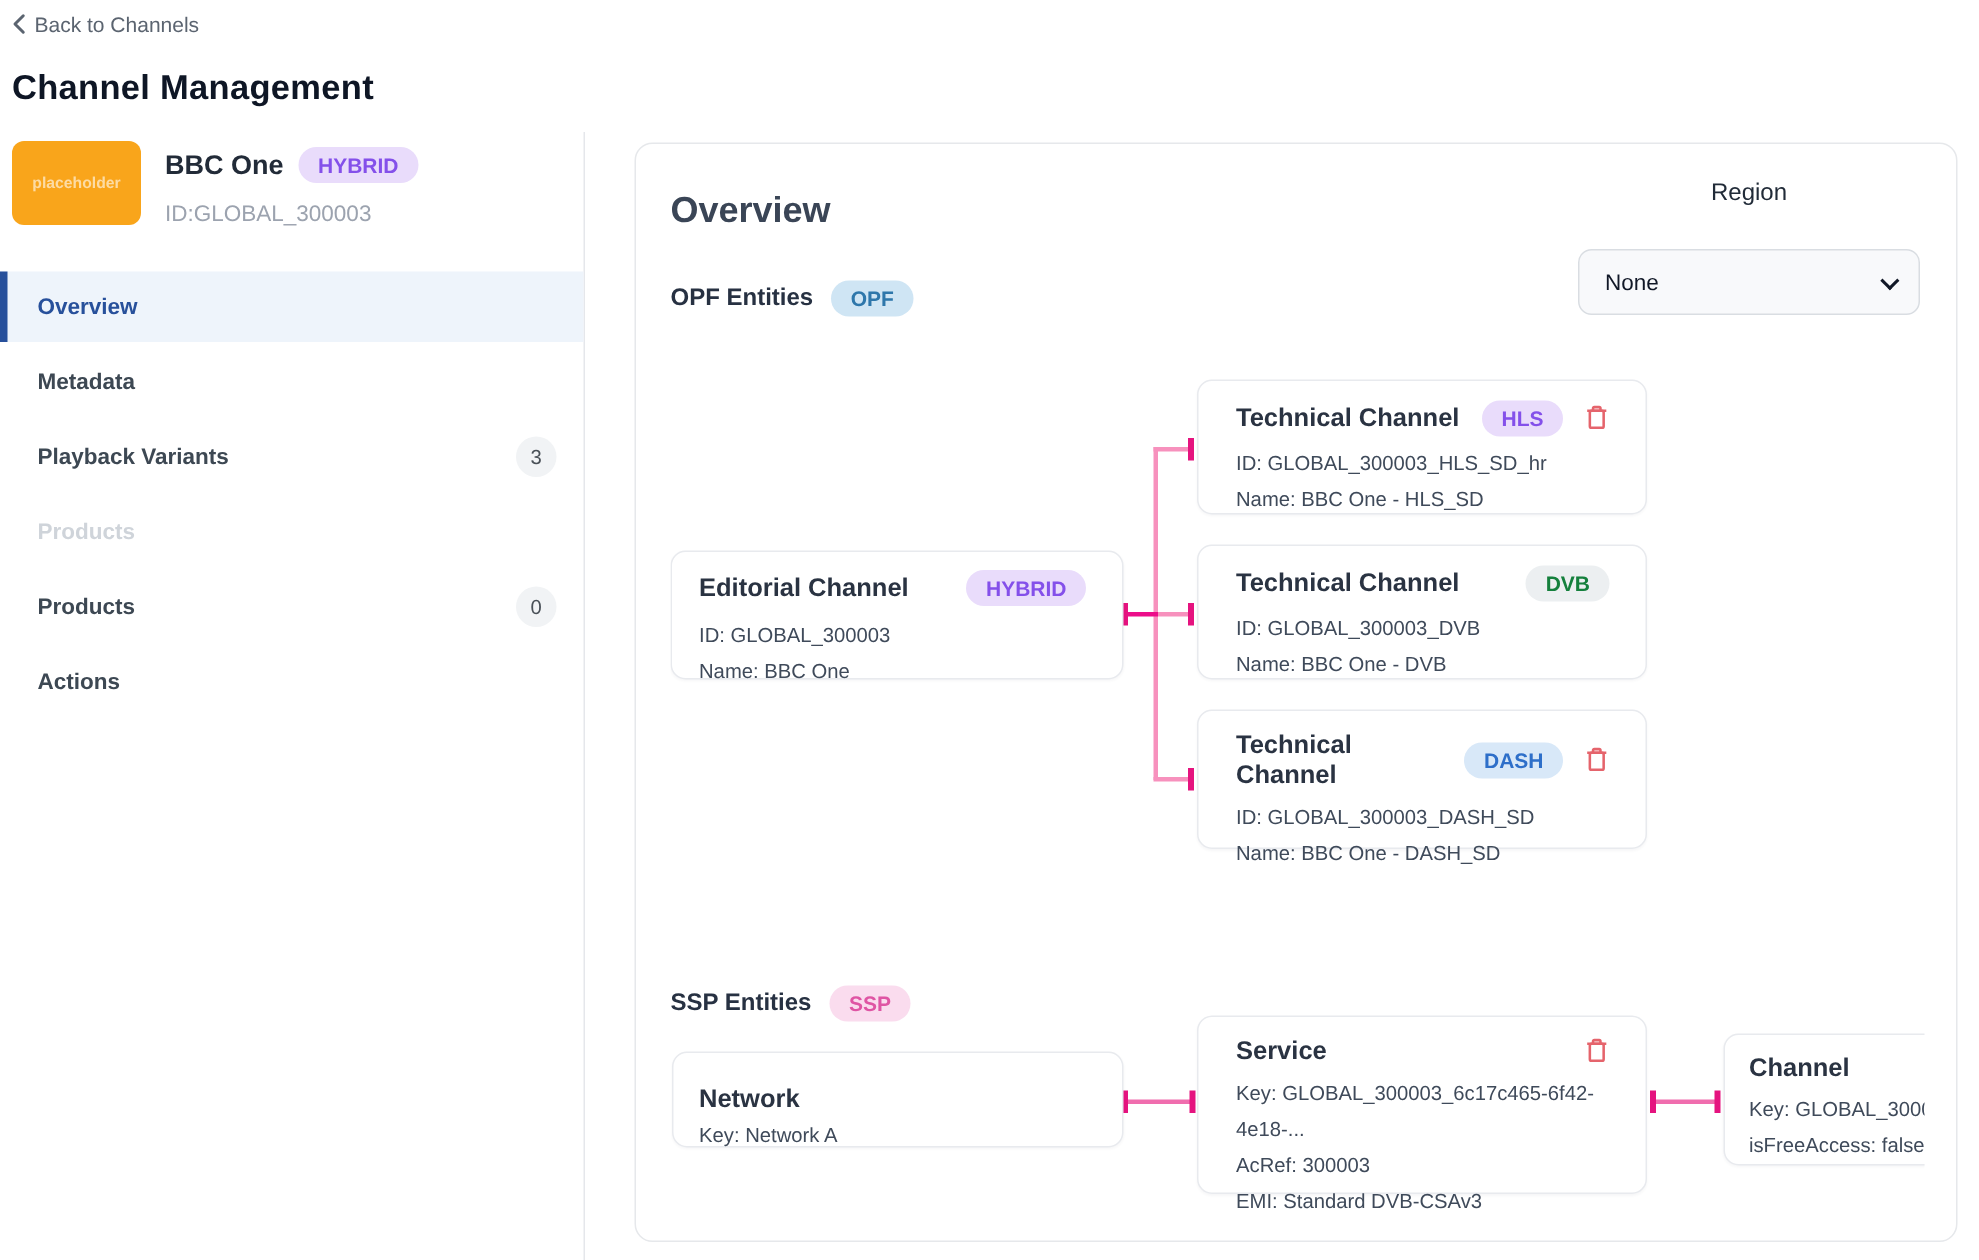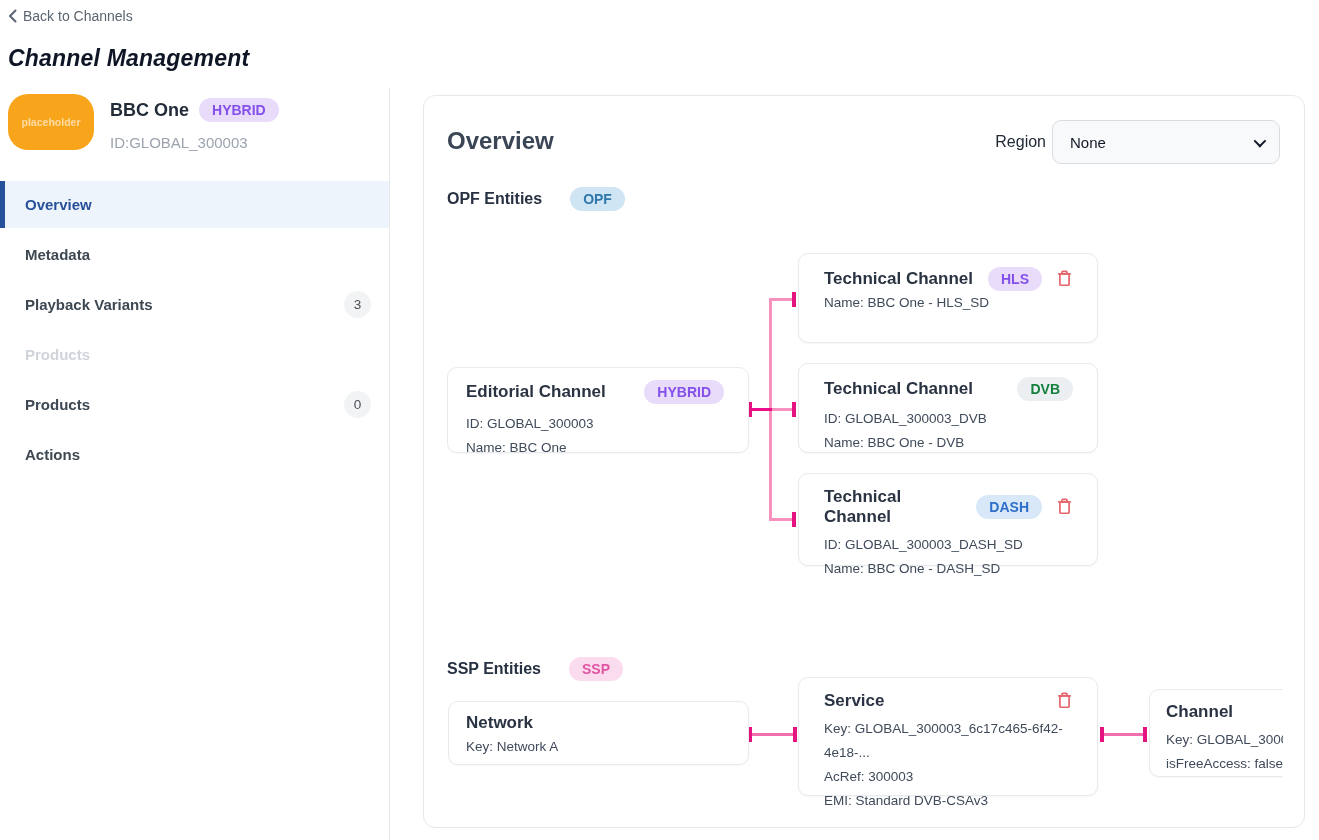--- a/index.html
+++ b/index.html
@@ -3,27 +3,27 @@
 <meta charset="utf-8">
 <style>
   * { margin:0; padding:0; box-sizing:border-box; }
   html,body { width:1319px; height:840px; background:#ffffff;
     font-family:"Liberation Sans", sans-serif; overflow:hidden; color:#1f2937; }
 
   
   .back-link { position:absolute; left:8px; top:8px; display:flex; align-items:center;
     gap:6px; font-size:14px; color:#5b6470; cursor:pointer; }
   .page-title { position:absolute; left:8px; top:45px; font-size:23px; font-weight:800;
-    color:#0e1625; letter-spacing:.2px;font-style:italic; }
+    color:#0e1625; letter-spacing:.2px; }
 
   
   .sidebar { position:absolute; left:0; top:88px; width:390px; height:752px;
     border-right:1px solid #e5e7eb; background:#fff; }
   .side-head { display:flex; gap:16px; padding:6px 8px 0 8px; }
-  .logo { width:86px; height:56px; background:#f9a51b; border-radius:20px; flex:0 0 auto;
+  .logo { width:86px; height:56px; background:#f9a51b; border-radius:8px; flex:0 0 auto;
     display:flex; align-items:center; justify-content:center; }
   .logo span { font-size:10.5px; font-weight:700; color:rgba(255,255,255,.6); }
   .side-title-row { display:flex; align-items:center; gap:10px; margin-top:4px;justify-content:center; }
   .side-name { font-size:18px; font-weight:700; color:#222b38; }
   .side-id { font-size:15px; color:#9ca3af; margin-top:12px; }
   .nav { margin-top:30px; }
   .nav-item { display:flex; align-items:center; justify-content:space-between;
     height:47px; padding:0 18px 0 20px; border-left:5px solid transparent;
     font-size:15px; font-weight:600; color:#3d4853; cursor:pointer; margin-bottom:3px; }
   .nav-item.active { background:#eef4fb; border-left-color:#27509b; color:#27509b; }
@@ -31,29 +31,29 @@
   .count-badge { width:27px; height:27px; border-radius:50%; background:#f1f3f5;
     color:#495057; display:flex; align-items:center; justify-content:center;
     font-size:13.5px; font-weight:500; }
 
   
   .panel { position:absolute; left:423px; top:95px; width:882px; height:733px;
     background:#fff; border:1px solid #e6e8eb; border-radius:12px; }
   .panel-title { position:absolute; left:23px; top:31px; font-size:24px;
     font-weight:700; color:#3a4556; }
   .region-row { position:absolute; right:24px; top:24px; display:flex;
-    align-items:center; gap:6px; }
+    align-items:center; gap:28px;flex-direction:column; }
   .region-label { font-size:16px; color:#212b38; }
   .region-select { width:228px; height:44px; background:#f8f9fb; border:1px solid #d9dde2;
     border-radius:9px; display:flex; align-items:center; justify-content:space-between;
     padding:0 16px 0 17px; font-size:15px; color:#111827; cursor:pointer; }
   .chev { width:9px; height:9px; border-right:2px solid #111827;
     border-bottom:2px solid #111827; transform:rotate(45deg) translateY(-2px); }
 
-  .section-head { position:absolute; display:flex; align-items:center; gap:28px; }
+  .section-head { position:absolute; display:flex; align-items:center; gap:12px; }
   .section-head.opf { left:23px; top:91px; }
   .section-head.ssp { left:23px; top:513px;margin-top:48px; }
   .section-title { font-size:16px; font-weight:700; color:#273142; }
 
   .pill { display:inline-flex; align-items:center; border-radius:999px;
     font-size:14px; font-weight:600; padding:3px 13px; line-height:18px; }
   .pill-purple { background:#e9dcfb; color:#8450ea; }
   .pill-gray   { background:#eceff1; color:#15803d; }
   .pill-blue   { background:#d8e8f8; color:#2e6fc9; }
   .pill-opf    { background:#cfe5f4; color:#2e77ab; }
@@ -66,21 +66,21 @@
     border-radius:10px; box-shadow:0 1px 2px rgba(16,24,40,.04); }
   .card-title-row { display:flex; align-items:center; gap:14px; }
   .card-title { font-size:17px; font-weight:600; color:#2a3342; flex:1 1 auto; }
   .card-line { font-size:13.5px; color:#3f4a5a; line-height:24px; }
   .trash-btn { background:none; border:none; cursor:pointer; padding:0; height:20px; }
 
   .card.editorial { left:0;   top:271px; width:302px; height:86px; padding:12px 24px 0 18px; }
   .card.tech-hls  { left:351px; top:157px; width:300px; height:90px; padding:13px 24px 0 25px; }
   .card.tech-dvb  { left:351px; top:267px; width:300px; height:90px; padding:13px 24px 0 25px; }
   .card.tech-dash { left:351px; top:377px; width:300px; height:93px; padding:13px 24px 0 25px; }
-  .card.network   { left:1px;  top:605px; width:301px; height:64px; padding:11px 16px 0 17px; }
+  .card.network   { left:1px;  top:605px; width:301px; height:64px; padding:21px 16px 0 17px; }
   .card.service   { left:351px; top:581px; width:300px; height:119px; padding:13px 24px 0 25px; }
   .card.channel   { left:702px; top:593px; width:220px; height:88px; padding:12px 16px 0 16px; }
   .mt6 { margin-top:6px; } .mt8 { margin-top:8px; }
 
   .conn { position:absolute; background:#f791bd; }
   .conn.dark { background:#ec0e8a; }
   .conn.ssp-line { background:#f06dae; }
   .cap { position:absolute; width:4px; height:15px; background:#e5137f; }
 </style>
 </head>
@@ -184,20 +184,21 @@
         <span class="card-title">Technical Channel</span>
         <span class="pill pill-purple">HLS</span>
         <button class="trash-btn">
           <svg width="17" height="19" viewBox="0 0 24 26" fill="none" stroke="#e5646c" stroke-width="2.4">
               <path d="M3 6.5h18"></path>
               <path d="M8.5 6.5V4.2c0-.7.5-1.2 1.2-1.2h4.6c.7 0 1.2.5 1.2 1.2v2.3"></path>
               <rect x="5.5" y="6.5" width="13" height="16" rx="1.5"></rect>
             </svg>
         </button>
       </div>
+      <div class="card-line mt6">ID: GLOBAL_300003_HLS_SD_hr</div>
       <div class="card-line">Name: BBC One - HLS_SD</div>
     </div>
 
     <div class="card tech-dvb">
       <div class="card-title-row">
         <span class="card-title">Technical Channel</span>
         <span class="pill pill-gray">DVB</span>
       </div>
       <div class="card-line mt6">ID: GLOBAL_300003_DVB</div>
       <div class="card-line">Name: BBC One - DVB</div>

